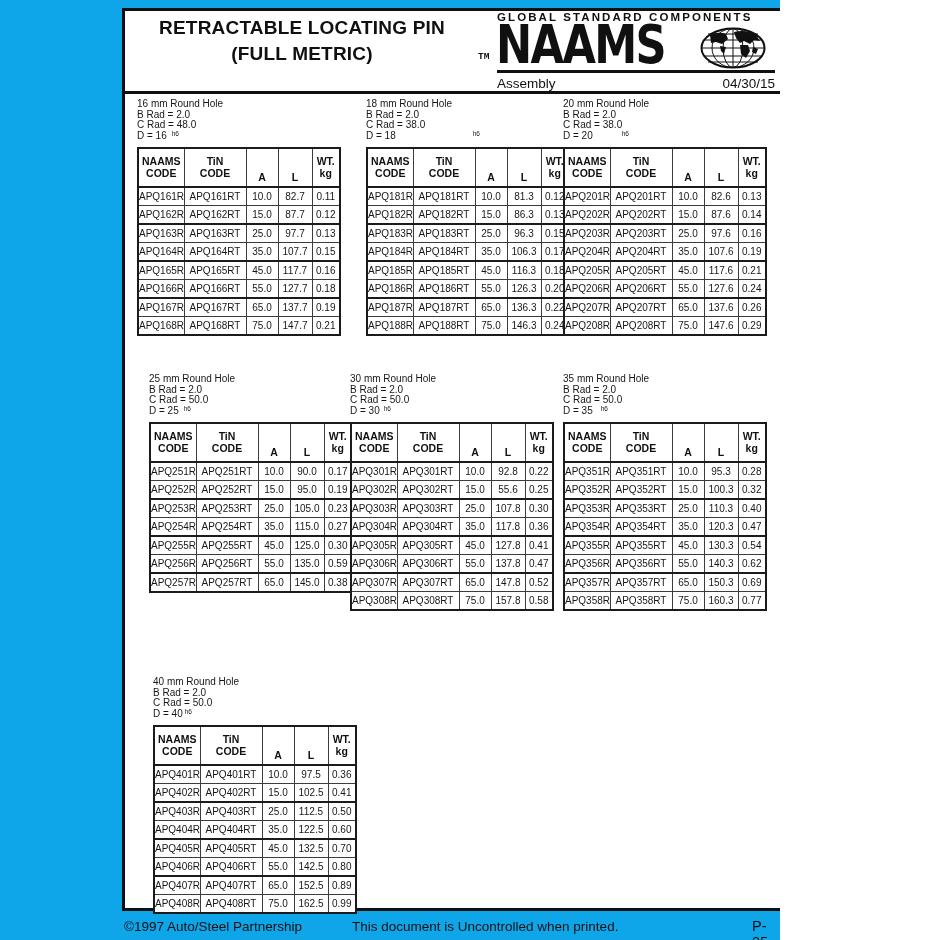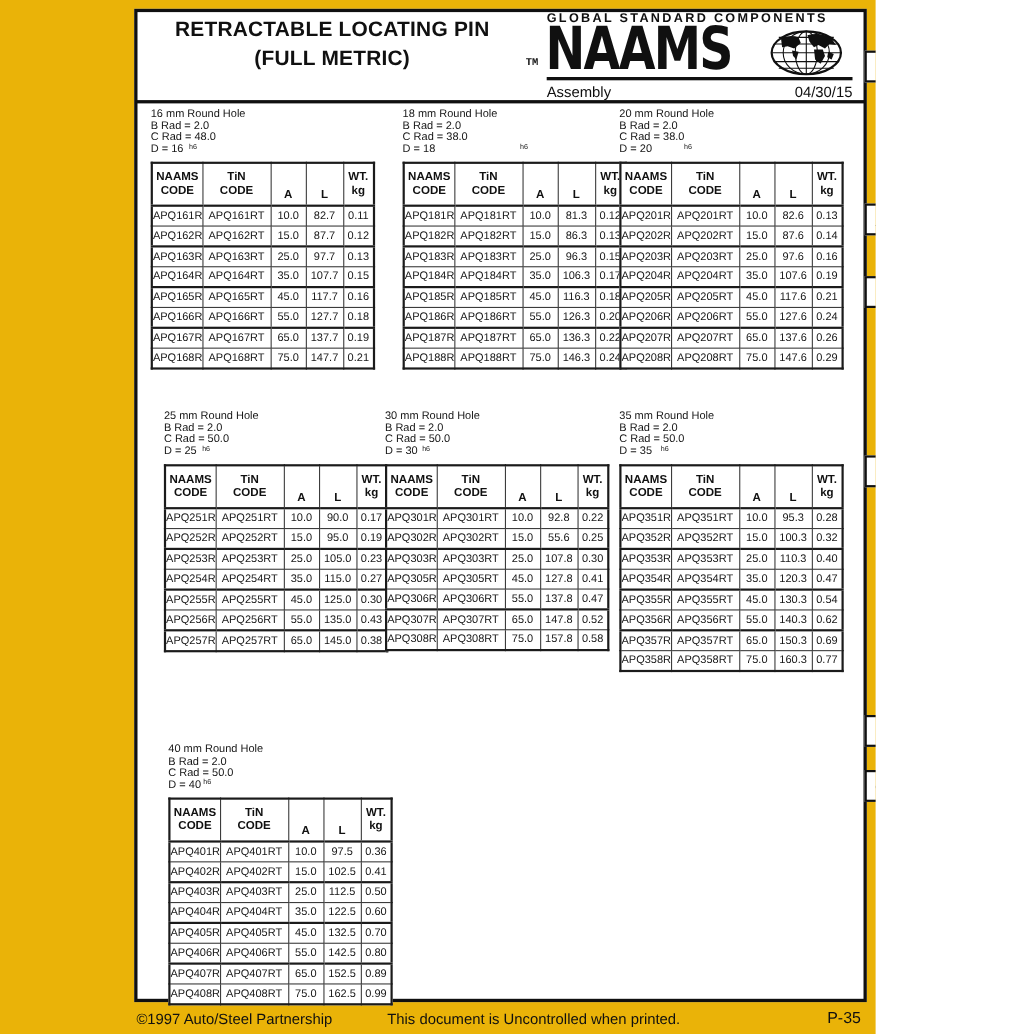--- a/index.html
+++ b/index.html
@@ -1,17 +1,17 @@
 <!DOCTYPE html>
 <html><head>
 <meta charset="utf-8">
 <style>
   html,body{margin:0;padding:0;background:#ffffff;}
-  .page{position:relative;width:780px;height:940px;background:#eab308;overflow:hidden;
-        font-family:"Liberation Sans",sans-serif;color:#141414;padding-left:16px;}
+  .page{position:relative;width:780px;height:940px;background:#0ea5e9;overflow:hidden;
+        font-family:"Liberation Sans",sans-serif;color:#141414;}
 
   
   .main-box{position:absolute;left:122px;top:8px;width:666px;height:903px;
             border:3px solid #101010;box-sizing:border-box;background:#fff;}
   .header-rule{position:absolute;left:124px;top:91px;width:662px;height:3px;background:#101010;}
 
   
   .title-block{position:absolute;left:126px;top:15px;width:352px;text-align:center;
                font-weight:bold;font-size:19px;line-height:26px;letter-spacing:0.2px;color:#101010;}
   .tm-mark{position:absolute;left:478px;top:51px;font-size:9.5px;font-weight:bold;color:#101010;font-family:Liberation Mono, monospace;}
@@ -455,21 +455,21 @@
               <td>APQ255RT</td>
               <td>45.0</td>
               <td>125.0</td>
               <td>0.30</td>
             </tr>
             <tr class="group-end">
               <td>APQ256R</td>
               <td>APQ256RT</td>
               <td>55.0</td>
               <td>135.0</td>
-              <td>0.43</td>
+              <td>0.59</td>
             </tr>
             <tr>
               <td>APQ257R</td>
               <td>APQ257RT</td>
               <td>65.0</td>
               <td>145.0</td>
               <td>0.38</td>
             </tr>
           </tbody>
         </table>
@@ -524,20 +524,27 @@
               <td>55.6</td>
               <td>0.25</td>
             </tr>
             <tr>
               <td>APQ303R</td>
               <td>APQ303RT</td>
               <td>25.0</td>
               <td>107.8</td>
               <td>0.30</td>
             </tr>
+            <tr class="group-end">
+              <td>APQ304R</td>
+              <td>APQ304RT</td>
+              <td>35.0</td>
+              <td>117.8</td>
+              <td>0.36</td>
+            </tr>
             <tr>
               <td>APQ305R</td>
               <td>APQ305RT</td>
               <td>45.0</td>
               <td>127.8</td>
               <td>0.41</td>
             </tr>
             <tr class="group-end">
               <td>APQ306R</td>
               <td>APQ306RT</td>

